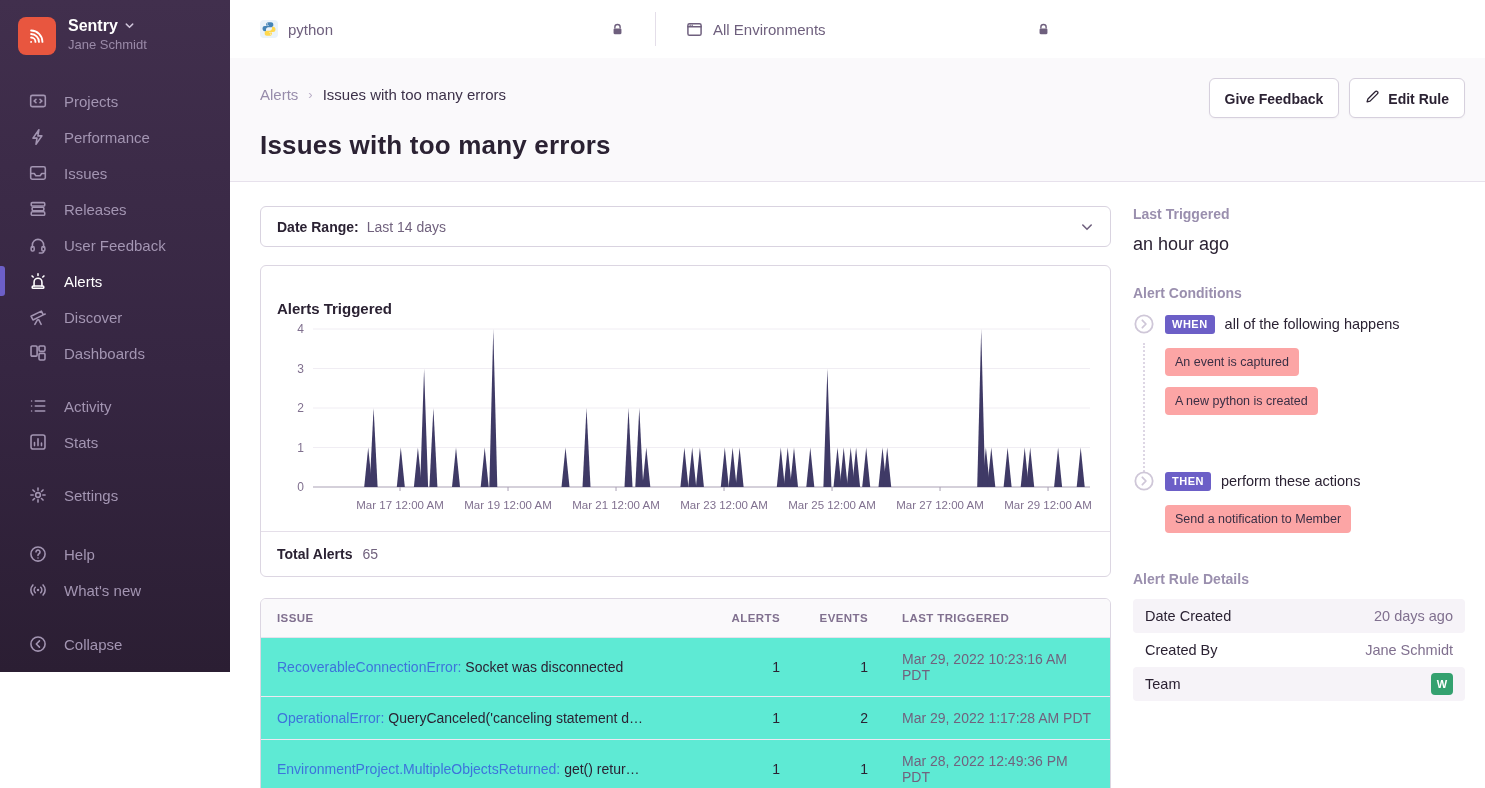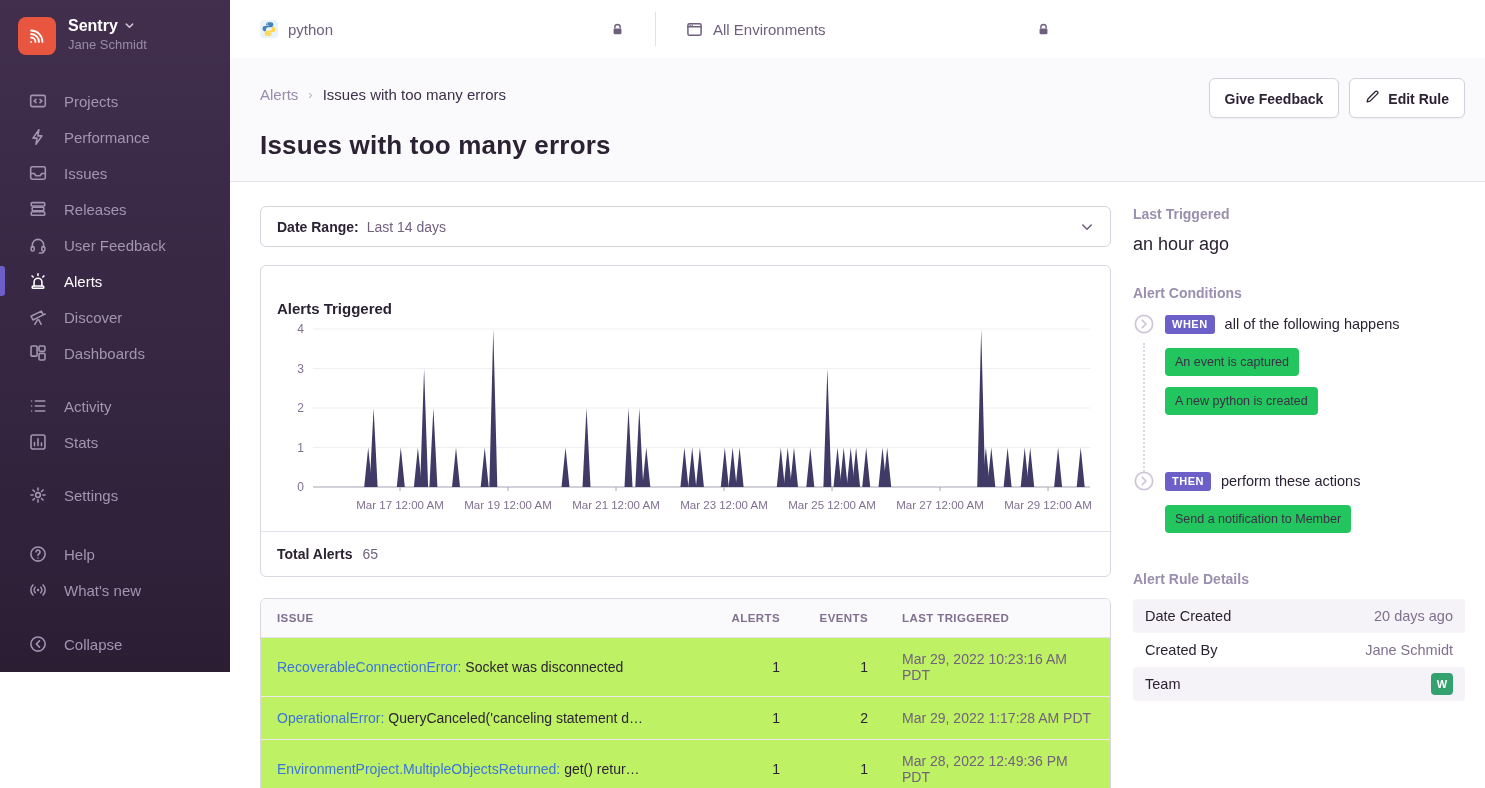--- a/index.html
+++ b/index.html
@@ -60,40 +60,40 @@
   .chart-card { border:1px solid #dcd6e2; border-radius:6px; margin-bottom:21px; background:#fff; }
   .chart-body { padding:14px 16px 2px; }
   .chart-title { font-size:15px; font-weight:bold; color:#2b2233; margin-bottom:4px;margin-top:20px; }
   .chart-svg { display:block; width:100%; }
   .chart-footer { border-top:1px solid #e5dfe9; padding:14px 16px; font-size:14px; display:flex; gap:10px; align-items:baseline; }
   .cf-label { font-weight:bold; color:#2b2233; }
   .cf-value { color:#71627e; }
 
   .table-card { border:1px solid #dcd6e2; border-radius:6px; overflow:hidden; background:#fff; }
   .t-head { display:grid; grid-template-columns:1fr 82px 88px 226px; background:#faf9fb; border-bottom:1px solid #e7e1ec; padding:13px 16px; font-size:11.5px; font-weight:bold; color:#80708f; letter-spacing:.4px; }
-  .t-row { display:grid; grid-template-columns:1fr 82px 88px 226px; padding:13px 16px; border-bottom:1px solid #eee8f1; font-size:14px; color:#2b2233; align-items:center; background:#bef264; }
+  .t-row { display:grid; grid-template-columns:1fr 82px 88px 226px; padding:13px 16px; border-bottom:1px solid #eee8f1; font-size:14px; color:#2b2233; align-items:center; background:#5eead4; }
   .t-row:last-child { border-bottom:none; }
   .c-num { text-align:right; }
   .c-last { padding-left:34px; }
   .t-row .c-last { color:#71627e; }
   .c-issue { white-space:nowrap; overflow:hidden; padding-right:14px; }
   .issue-link { color:#3d74db; cursor:pointer; }
 
   
   .side-h { font-size:14px; font-weight:bold; color:#9a8fae; margin-bottom:12px; }
   .lt-value { font-size:18px; color:#2b2233; margin-bottom:30px; }
   .cond-wrap { position:relative; margin-bottom:16px; }
   .connector { position:absolute; left:10px; top:30px; width:0; border-left:2px dotted #ddd6e4; }
   .cond-row { display:flex; align-items:center; gap:10px; margin-bottom:13px; position:relative; }
   .cond-icon { width:22px; height:22px; color:#cfc7d8; flex-shrink:0; }
   .cond-icon svg { width:22px; height:22px; display:block; }
   .badge { background:#6c5fc7; color:#fff; font-size:11px; font-weight:bold; padding:3px 7px 4px; border-radius:3px; letter-spacing:.5px; }
   .cond-text { font-size:14.5px; color:#2b2233; }
   .cond-items { margin-left:32px; }
-  .pill { display:table; background:#22c55e; border-radius:4px; padding:7px 10px; font-size:12.5px; color:#3a2f45; margin-bottom:11px; }
+  .pill { display:table; background:#fca5a5; border-radius:4px; padding:7px 10px; font-size:12.5px; color:#3a2f45; margin-bottom:11px; }
   .when-block .cond-items { padding-bottom:44px; }
   .details { margin-top:38px; }
   .d-row { display:flex; align-items:center; justify-content:space-between; padding:0 12px; height:34px; font-size:14.5px; border-radius:4px; }
   .d-row:nth-child(odd) { background:#f6f3f8; }
   .d-label { color:#2b2233; }
   .d-value { color:#80708f; }
   .team-badge { width:22px; height:22px; border-radius:4px; background:#34a16f; color:#fff; font-size:11px; font-weight:bold; display:flex; align-items:center; justify-content:center; cursor:pointer; }
 </style>
 </head>
 <body>

